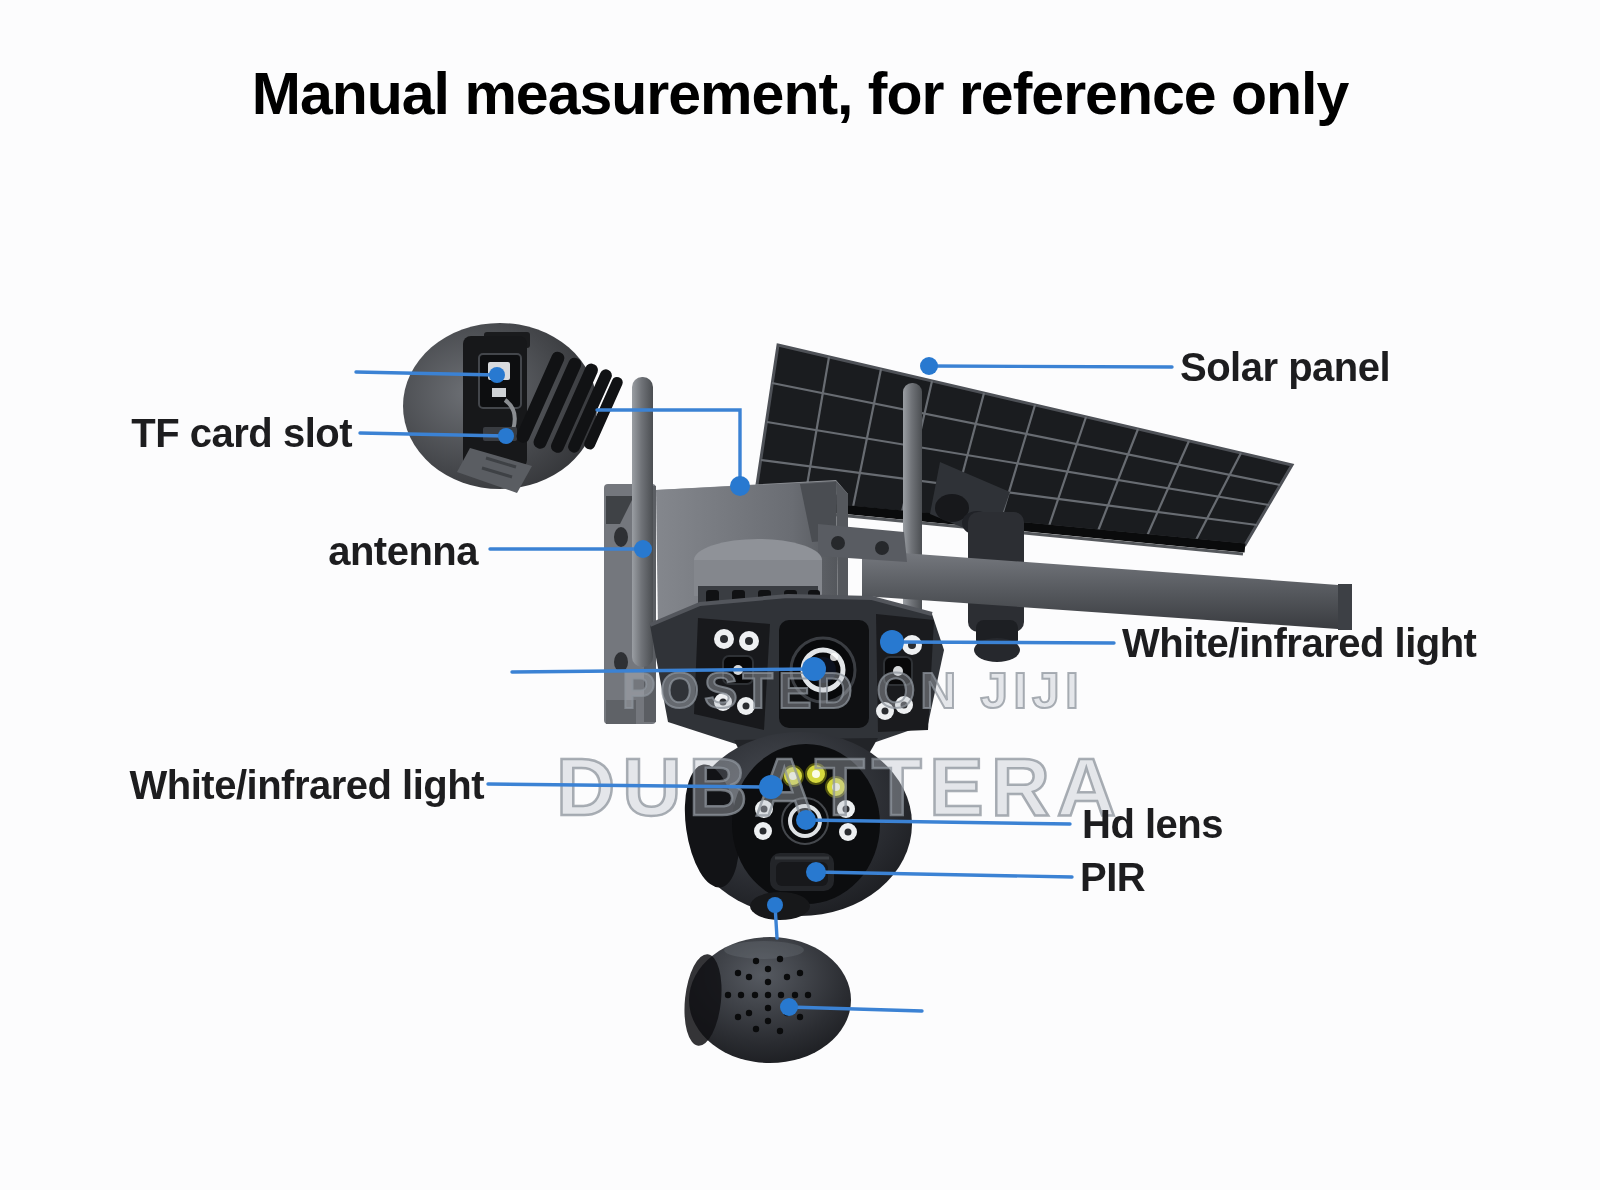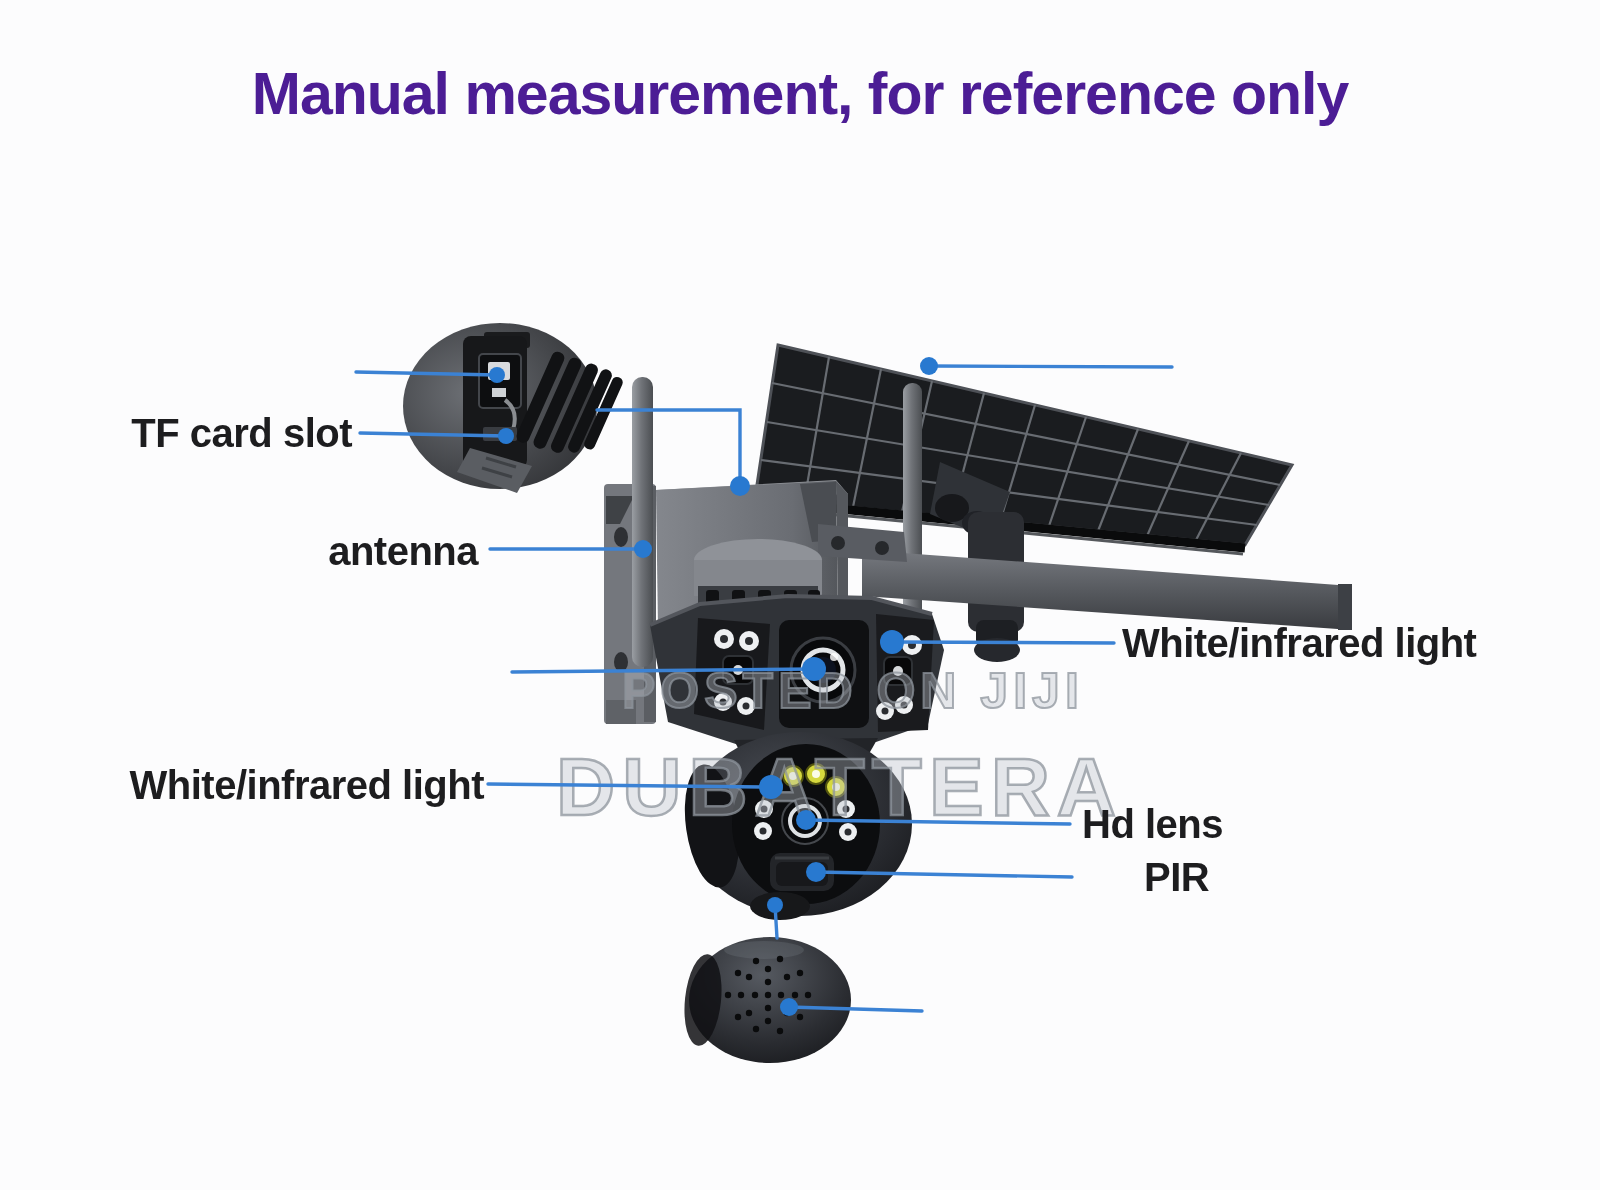--- a/index.html
+++ b/index.html
@@ -4,21 +4,21 @@
 <style>
   html,body{margin:0;padding:0;background:#ffffff;}
   .stage{
     position:relative;width:1600px;height:1190px;overflow:hidden;
     background:#fcfcfd;font-family:"Liberation Sans", sans-serif;
   }
   svg.layer{position:absolute;left:0;top:0;width:1600px;height:1190px;}
   .title{
     position:absolute;top:60px;left:50%;transform:translateX(-50%);
     margin:0;white-space:nowrap;font-size:59px;font-weight:700;
-    letter-spacing:-1px;color:#4c1d95;
+    letter-spacing:-1px;color:#000000;
   }
   .lbl{
     position:absolute;white-space:nowrap;font-size:40px;font-weight:700;
     letter-spacing:-0.5px;color:#1d1d1f;line-height:1.05;
   }
   .lbl.r{text-align:right;}
   .wm{
     position:absolute;white-space:nowrap;font-weight:700;
     color:rgba(190,195,202,0.38);
     -webkit-text-stroke:2px rgba(142,148,156,0.75);
@@ -291,17 +291,18 @@
       <circle cx="775" cy="905" r="8"></circle>
       <circle cx="789" cy="1007" r="9"></circle>
     </g>
   </svg>
 
   <h1 class="title">Manual measurement, for reference only</h1>
 
   <div class="lbl r" style="right:1248px;top:412px;">TF card slot</div>
   <div class="lbl r" style="right:1122px;top:530px;">antenna</div>
   <div class="lbl r" style="right:1116px;top:764px;">White/infrared light</div>
+  <div class="lbl" style="left:1180px;top:346px;">Solar panel</div>
   <div class="lbl" style="left:1122px;top:622px;">White/infrared light</div>
   <div class="lbl" style="left:1082px;top:803px;">Hd lens</div>
-  <div class="lbl" style="left:1144px;top:856px;">PIR</div>
+  <div class="lbl" style="left:1080px;top:856px;">PIR</div>
 
 </div>
 
 </body></html>

